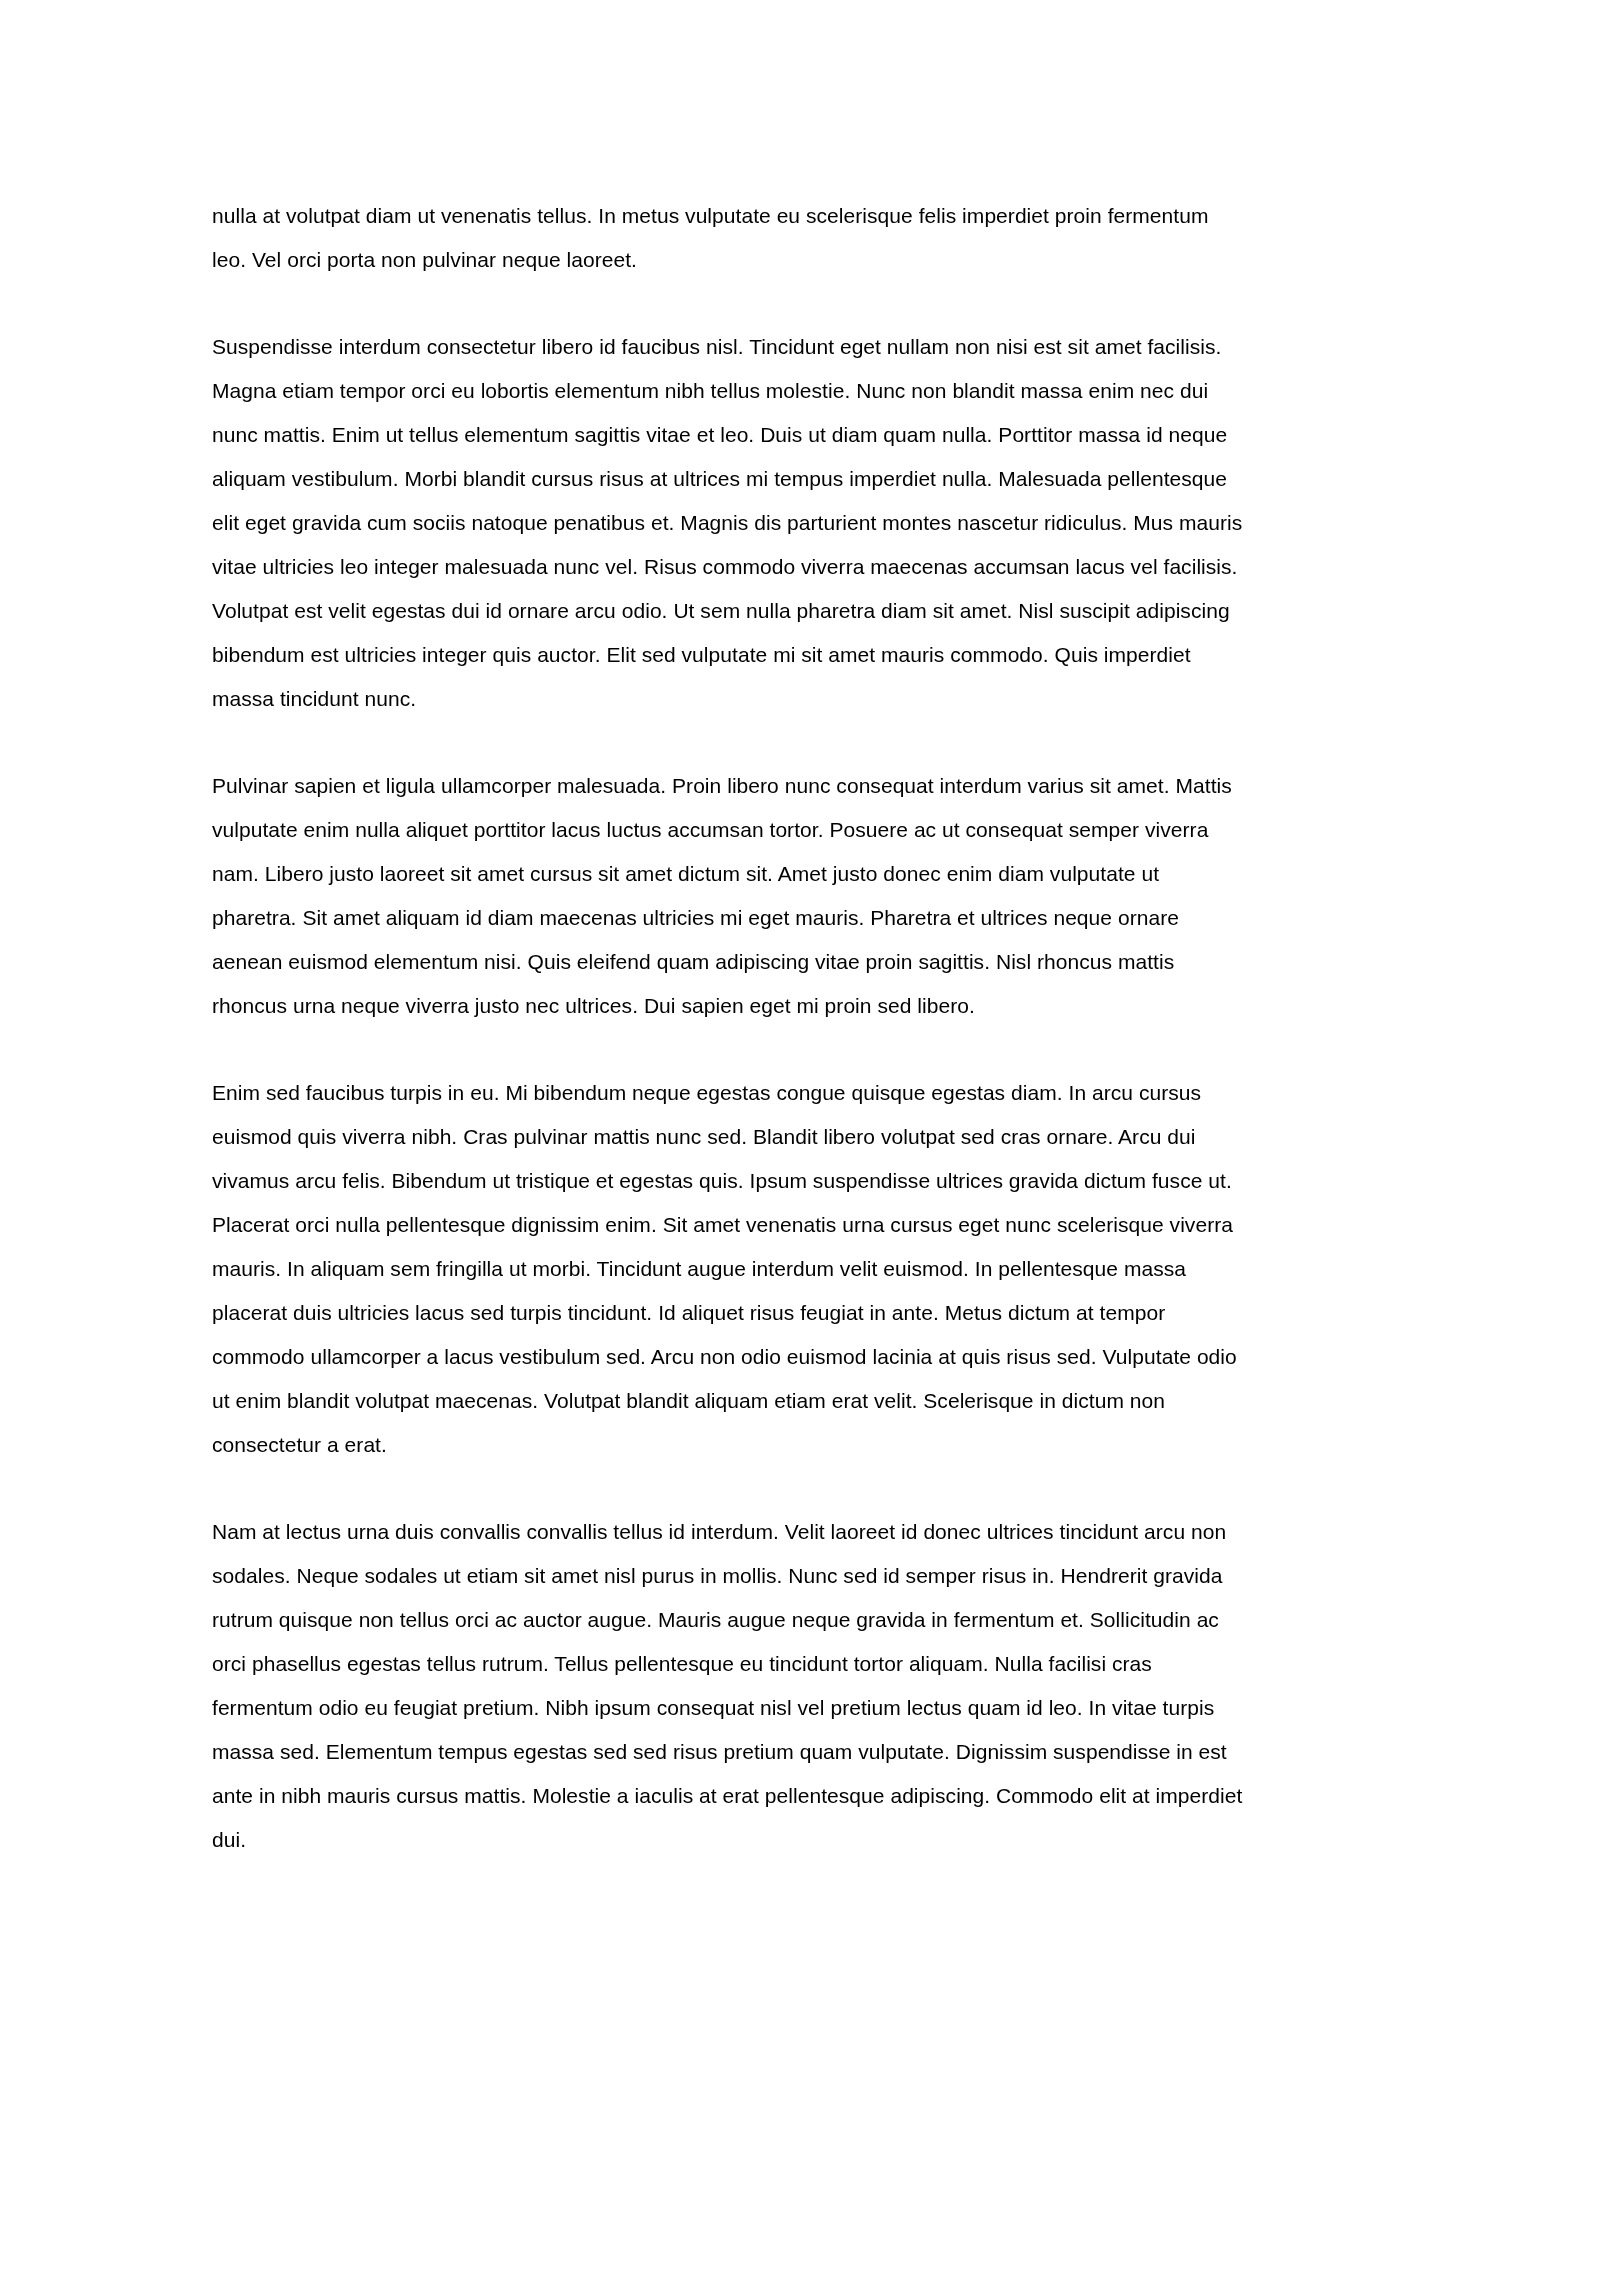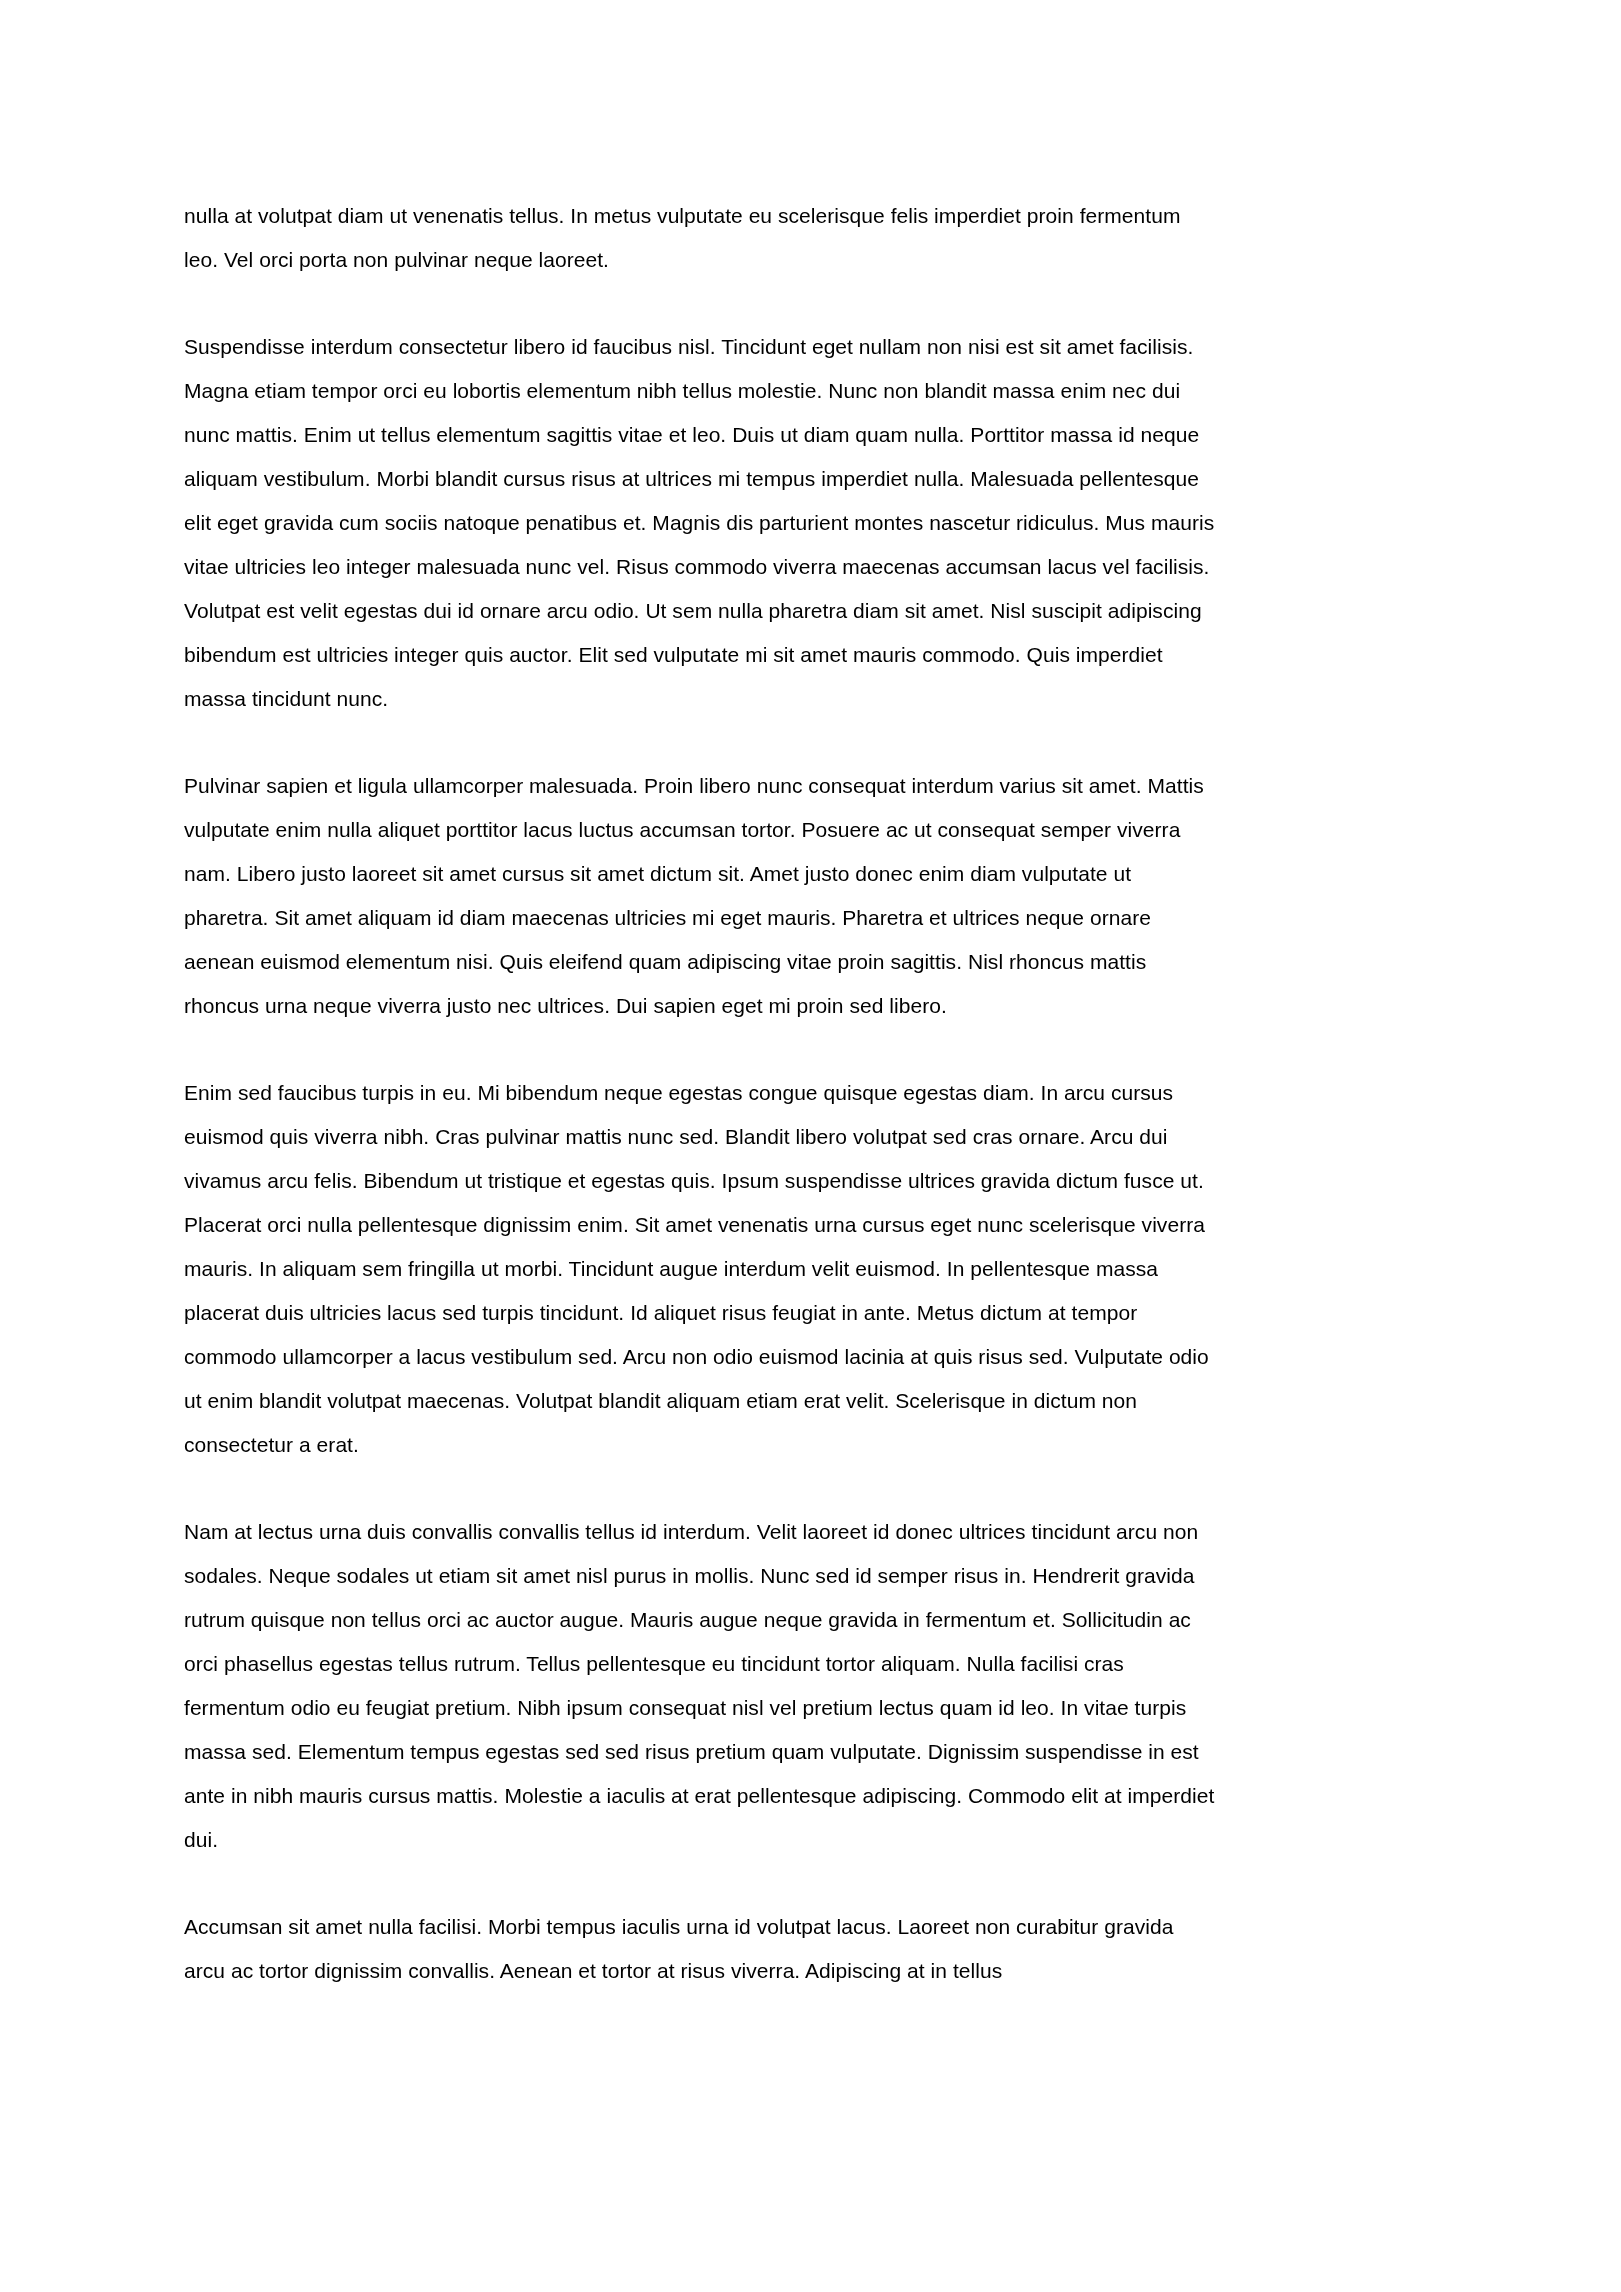--- a/index.html
+++ b/index.html
@@ -13,21 +13,21 @@
   .page {
     width: 1621px;
     height: 2293px;
     background: #ffffff;
     position: relative;
     box-sizing: border-box;
     overflow: hidden;
   }
   .text-column {
     position: absolute;
-    left: 184px;
+    left: 212px;
     top: 194px;
     width: 1032px;
   }
   .para {
     font-family: "Liberation Sans", sans-serif;
     font-size: 21px;
     line-height: 44px;
     color: #000000;
     text-align: left;
     margin: 0 0 43px 0;
@@ -40,16 +40,15 @@
 </head>
 <body>
 
 <div class="page">
   <div class="text-column">
     <p class="para">nulla at volutpat diam ut venenatis tellus. In metus vulputate eu scelerisque felis imperdiet proin fermentum leo. Vel orci porta non pulvinar neque laoreet.</p>
     <p class="para">Suspendisse interdum consectetur libero id faucibus nisl. Tincidunt eget nullam non nisi est sit amet facilisis. Magna etiam tempor orci eu lobortis elementum nibh tellus molestie. Nunc non blandit massa enim nec dui nunc mattis. Enim ut tellus elementum sagittis vitae et leo. Duis ut diam quam nulla. Porttitor massa id neque aliquam vestibulum. Morbi blandit cursus risus at ultrices mi tempus imperdiet nulla. Malesuada pellentesque elit eget gravida cum sociis natoque penatibus et. Magnis dis parturient montes nascetur ridiculus. Mus mauris vitae ultricies leo integer malesuada nunc vel. Risus commodo viverra maecenas accumsan lacus vel facilisis. Volutpat est velit egestas dui id ornare arcu odio. Ut sem nulla pharetra diam sit amet. Nisl suscipit adipiscing bibendum est ultricies integer quis auctor. Elit sed vulputate mi sit amet mauris commodo. Quis imperdiet massa tincidunt nunc.</p>
     <p class="para">Pulvinar sapien et ligula ullamcorper malesuada. Proin libero nunc consequat interdum varius sit amet. Mattis vulputate enim nulla aliquet porttitor lacus luctus accumsan tortor. Posuere ac ut consequat semper viverra nam. Libero justo laoreet sit amet cursus sit amet dictum sit. Amet justo donec enim diam vulputate ut pharetra. Sit amet aliquam id diam maecenas ultricies mi eget mauris. Pharetra et ultrices neque ornare aenean euismod elementum nisi. Quis eleifend quam adipiscing vitae proin sagittis. Nisl rhoncus mattis rhoncus urna neque viverra justo nec ultrices. Dui sapien eget mi proin sed libero.</p>
     <p class="para">Enim sed faucibus turpis in eu. Mi bibendum neque egestas congue quisque egestas diam. In arcu cursus euismod quis viverra nibh. Cras pulvinar mattis nunc sed. Blandit libero volutpat sed cras ornare. Arcu dui vivamus arcu felis. Bibendum ut tristique et egestas quis. Ipsum suspendisse ultrices gravida dictum fusce ut. Placerat orci nulla pellentesque dignissim enim. Sit amet venenatis urna cursus eget nunc scelerisque viverra mauris. In aliquam sem fringilla ut morbi. Tincidunt augue interdum velit euismod. In pellentesque massa placerat duis ultricies lacus sed turpis tincidunt. Id aliquet risus feugiat in ante. Metus dictum at tempor commodo ullamcorper a lacus vestibulum sed. Arcu non odio euismod lacinia at quis risus sed. Vulputate odio ut enim blandit volutpat maecenas. Volutpat blandit aliquam etiam erat velit. Scelerisque in dictum non consectetur a erat.</p>
     <p class="para">Nam at lectus urna duis convallis convallis tellus id interdum. Velit laoreet id donec ultrices tincidunt arcu non sodales. Neque sodales ut etiam sit amet nisl purus in mollis. Nunc sed id semper risus in. Hendrerit gravida rutrum quisque non tellus orci ac auctor augue. Mauris augue neque gravida in fermentum et. Sollicitudin ac orci phasellus egestas tellus rutrum. Tellus pellentesque eu tincidunt tortor aliquam. Nulla facilisi cras fermentum odio eu feugiat pretium. Nibh ipsum consequat nisl vel pretium lectus quam id leo. In vitae turpis massa sed. Elementum tempus egestas sed sed risus pretium quam vulputate. Dignissim suspendisse in est ante in nibh mauris cursus mattis. Molestie a iaculis at erat pellentesque adipiscing. Commodo elit at imperdiet dui.</p>
-    <p class="para">Accumsan sit amet nulla facilisi. Morbi tempus iaculis urna id volutpat lacus. Laoreet non curabitur gravida arcu ac tortor dignissim convallis. Aenean et tortor at risus viverra. Adipiscing at in tellus</p>
   </div>
 </div>
 
 
 </body></html>

